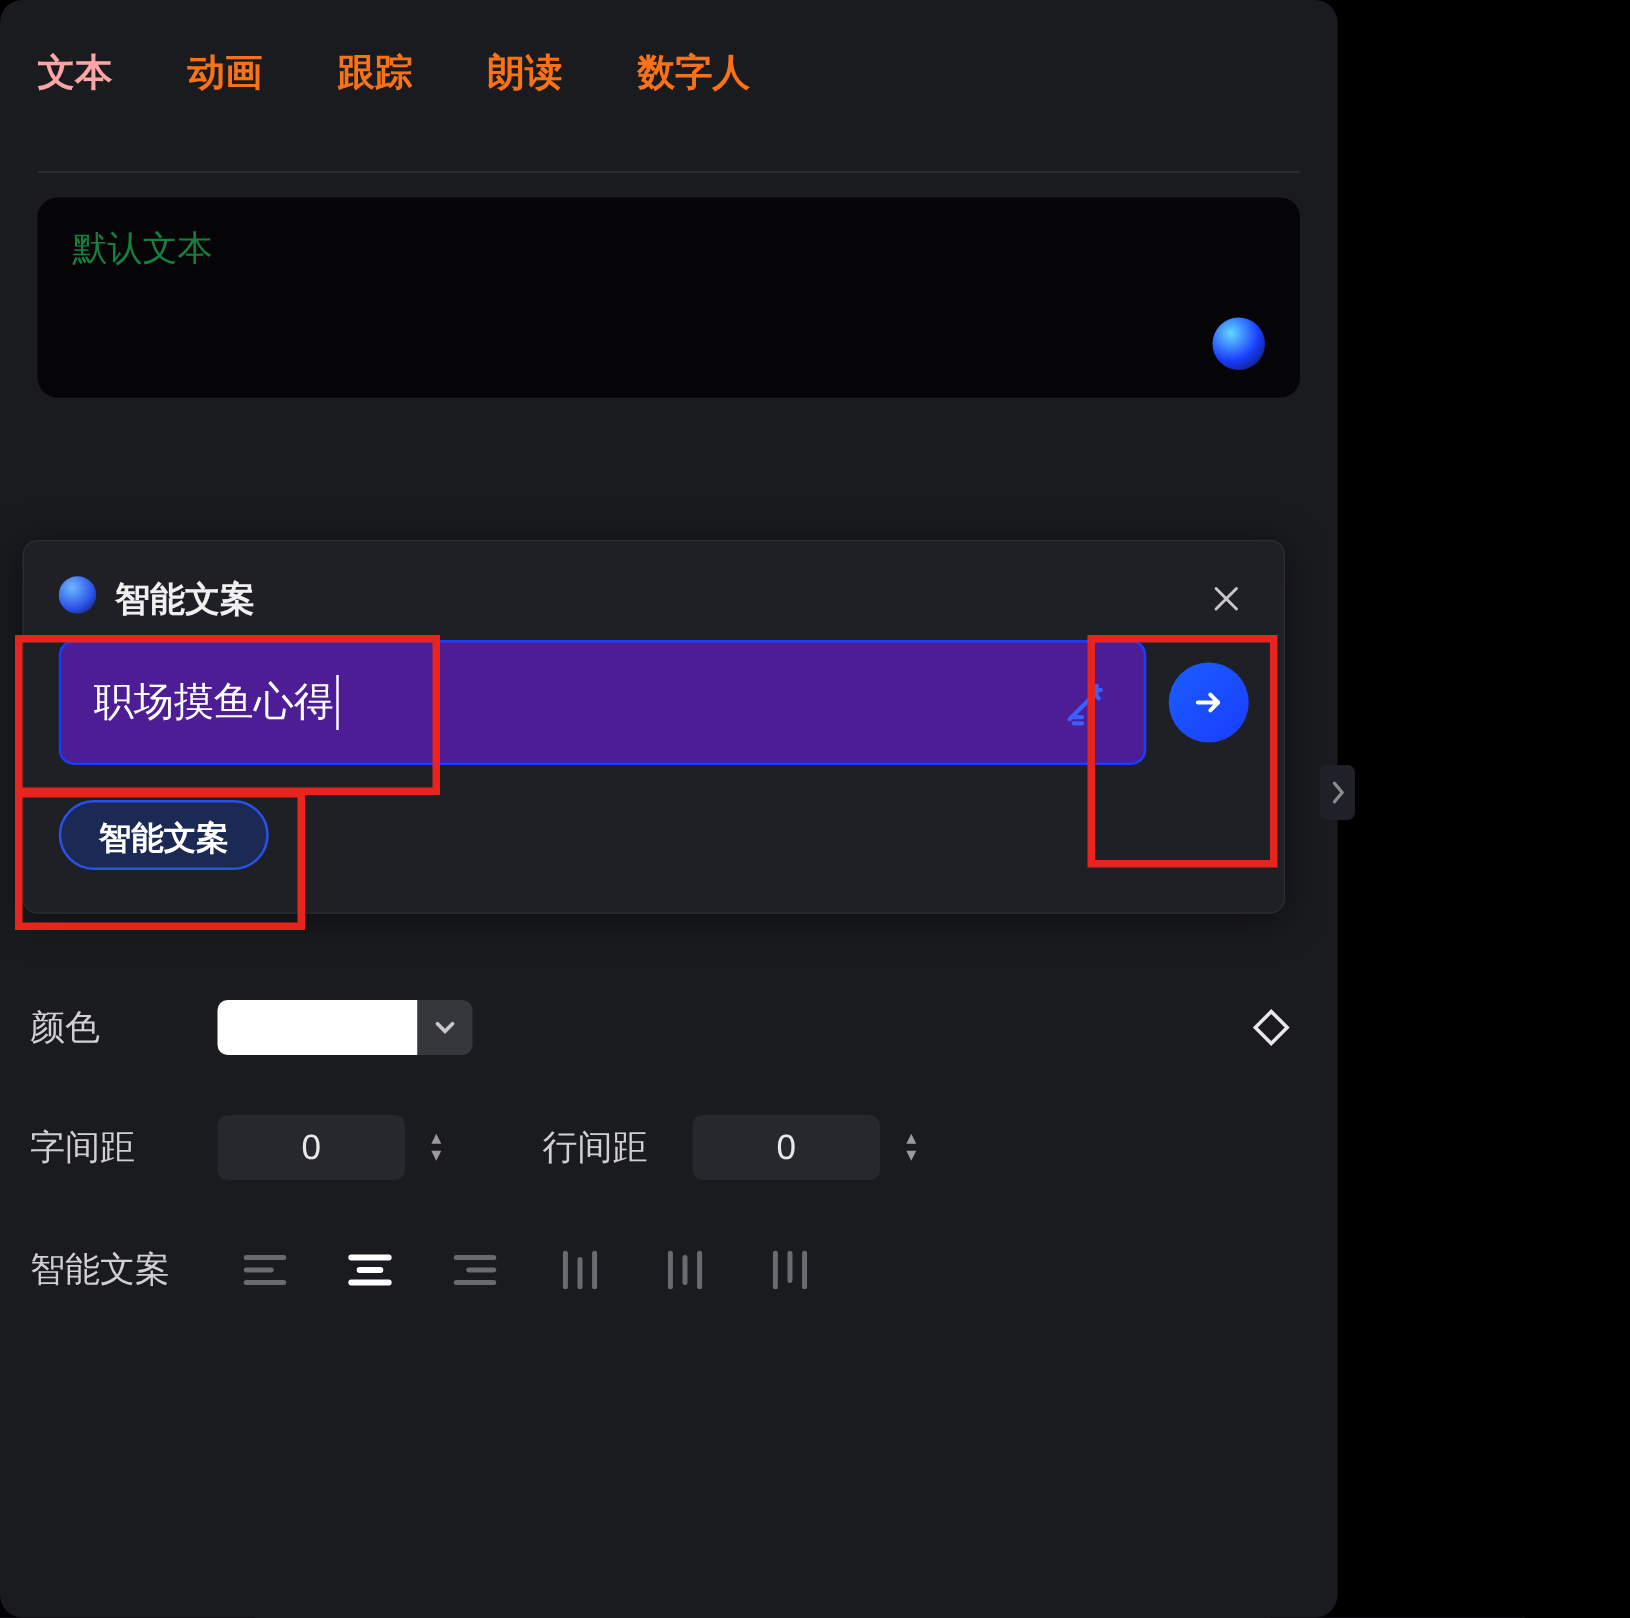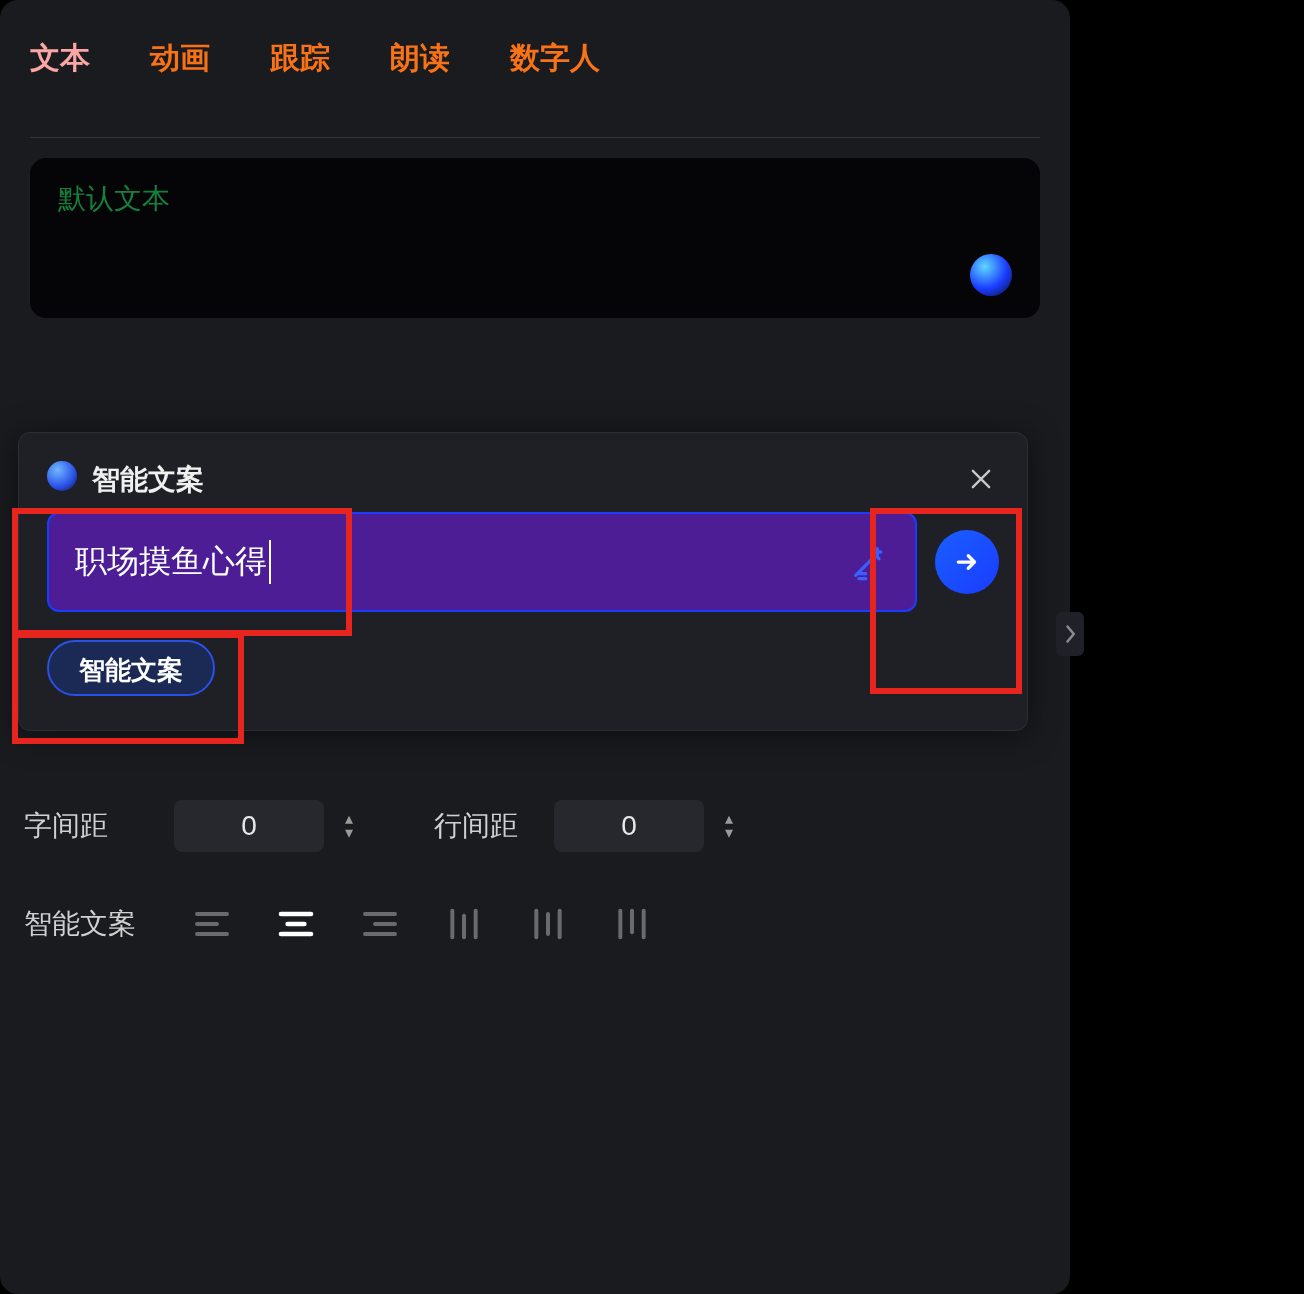--- a/index.html
+++ b/index.html
@@ -287,20 +287,34 @@
       </svg>
   </div>
 
   <div class="hl hl1"></div>
   <div class="hl1-join"></div>
   <div class="hl hl1b"></div>
   <div class="hl hl2"></div>
 
   <div class="controls">
 
+    <div class="row">
+      <div class="row-label">颜色</div>
+      <div class="color-swatch"></div>
+      <div class="color-dd">
+        <svg width="18" height="18" viewBox="0 0 12 12">
+            <path d="M2 4 L6 8 L10 4" stroke="currentColor" stroke-width="2" fill="none" stroke-linecap="round"></path>
+          </svg>
+      </div>
+      <div class="diamond">
+        <svg width="34" height="34" viewBox="0 0 24 24">
+            <path d="M12 3 L21 12 L12 21 L3 12 Z" stroke="currentColor" stroke-width="2" fill="none"></path>
+          </svg>
+      </div>
+    </div>
 
     <div class="row">
       <div class="row-label">字间距</div>
       <div class="num-input">0</div>
       <div class="stepper">
         <span>▴</span>
         <span>▾</span>
       </div>
       <div style="width:70px"></div>
       <div class="row-label" style="width:120px">行间距</div>

